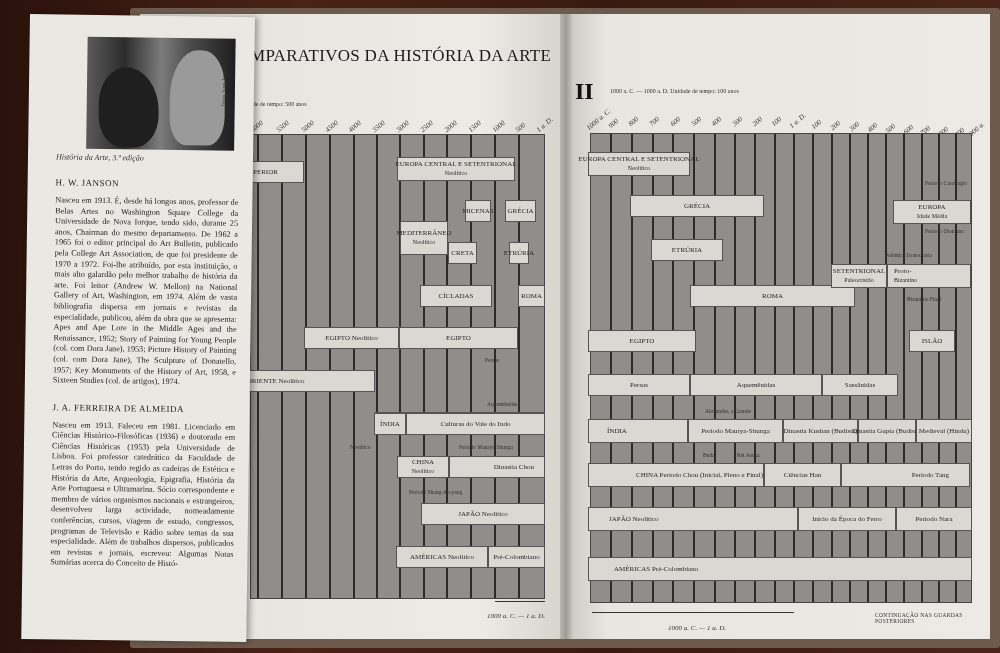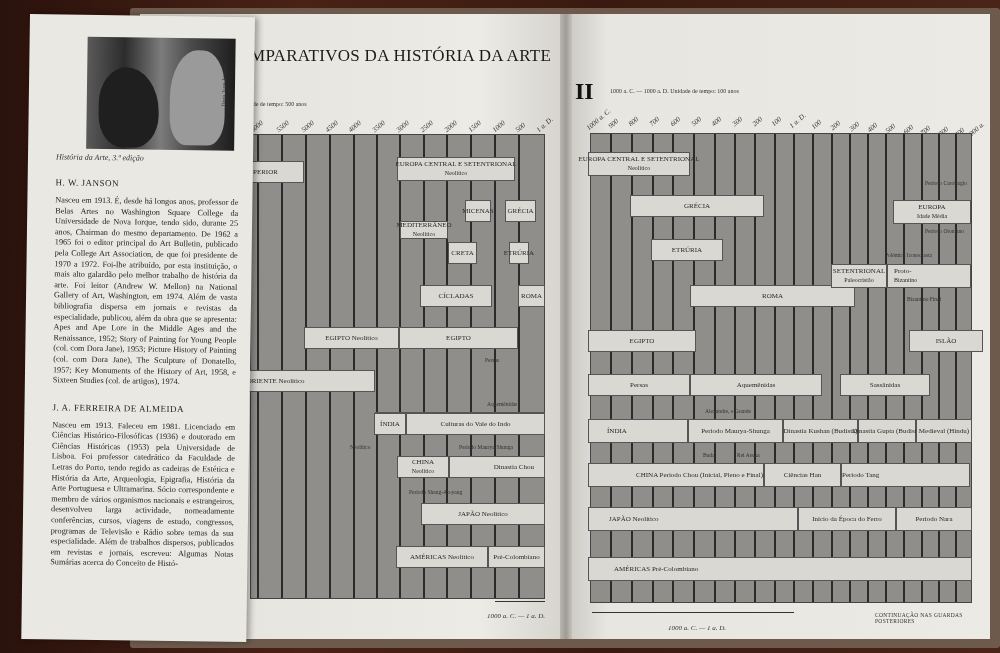--- a/index.html
+++ b/index.html
@@ -85,21 +85,21 @@
   <div class="bar" style="left:397px; top:157px; width:118px; height:24px; flex-direction:column;">
       <span>EUROPA CENTRAL E SETENTRIONAL</span>
       <span class="sub">Neolítico</span>
     </div>
   <div class="bar" style="left:465px; top:200px; width:26px; height:22px;justify-content:center;">
       <span>MICENAS</span>
     </div>
   <div class="bar" style="left:505px; top:200px; width:31px; height:22px;">
       <span>GRÉCIA</span>
     </div>
-  <div class="bar" style="left:400px; top:221px; width:48px; height:18px; flex-direction:column;">
+  <div class="bar" style="left:400px; top:221px; width:48px; height:34px; flex-direction:column;">
       <span>MEDITERRÂNEO</span>
       <span class="sub">Neolítico</span>
     </div>
   <div class="bar" style="left:448px; top:242px; width:29px; height:22px;text-align:center;">
       <span>CRETA</span>
     </div>
   <div class="bar" style="left:509px; top:242px; width:20px; height:22px;">
       <span>ETRÚRIA</span>
     </div>
   <div class="bar" style="left:420px; top:285px; width:72px; height:22px;">
@@ -224,30 +224,30 @@
       <span>SETENTRIONAL</span>
       <span class="sub">Paleocristão</span>
     </div>
   <div class="bar" style="left:887px; top:264px; width:84px; height:24px; flex-direction:column; justify-content:center; align-items:flex-start; padding-left:6px;">
       <span>Proto-</span>
       <span class="sub">Bizantino</span>
     </div>
   <div class="bar" style="left:588px; top:330px; width:108px; height:22px;">
       <span>EGIPTO</span>
     </div>
-  <div class="bar" style="left:909px; top:330px; width:74px; height:22px;">
+  <div class="bar" style="left:909px; top:330px; width:46px; height:22px;">
       <span>ISLÃO</span>
     </div>
   <div class="bar" style="left:588px; top:374px; width:102px; height:22px;">
       <span>Persas</span>
     </div>
   <div class="bar" style="left:690px; top:374px; width:132px; height:22px;">
       <span>Aquemênidas</span>
     </div>
-  <div class="bar" style="left:840px; top:374px; width:90px; height:22px;">
+  <div class="bar" style="left:822px; top:374px; width:76px; height:22px;">
       <span>Sassânidas</span>
     </div>
   <div class="bar" style="left:588px; top:419px; width:100px; height:24px; justify-content:flex-start; padding-left:18px;">
       <span>ÍNDIA</span>
     </div>
   <div class="bar" style="left:688px; top:419px; width:95px; height:24px;">
       <span>Período Maurya-Shunga</span>
     </div>
   <div class="bar" style="left:783px; top:419px; width:75px; height:24px;">
       <span>Dinastia Kushan (Budista)</span>
@@ -257,21 +257,21 @@
     </div>
   <div class="bar" style="left:916px; top:419px; width:56px; height:24px;">
       <span>Medieval (Hindu)</span>
     </div>
   <div class="bar" style="left:588px; top:463px; width:176px; height:24px; justify-content:flex-end; padding-left:18px;">
       <span>CHINA   Período Chou (Inicial, Pleno e Final)</span>
     </div>
   <div class="bar" style="left:764px; top:463px; width:77px; height:24px;">
       <span>Ciências Han</span>
     </div>
-  <div class="bar" style="left:841px; top:463px; width:129px; height:24px; justify-content:flex-start; padding-right:12px;">
+  <div class="bar" style="left:841px; top:463px; width:129px; height:24px; justify-content:flex-end; padding-right:20px;">
       <span>Período Tang</span>
     </div>
   <div class="bar" style="left:588px; top:507px; width:210px; height:24px; justify-content:flex-start; padding-left:20px;">
       <span>JAPÃO   Neolítico</span>
     </div>
   <div class="bar" style="left:798px; top:507px; width:98px; height:24px;">
       <span>Início da Época do Ferro</span>
     </div>
   <div class="bar" style="left:896px; top:507px; width:76px; height:24px;">
       <span>Período Nara</span>

